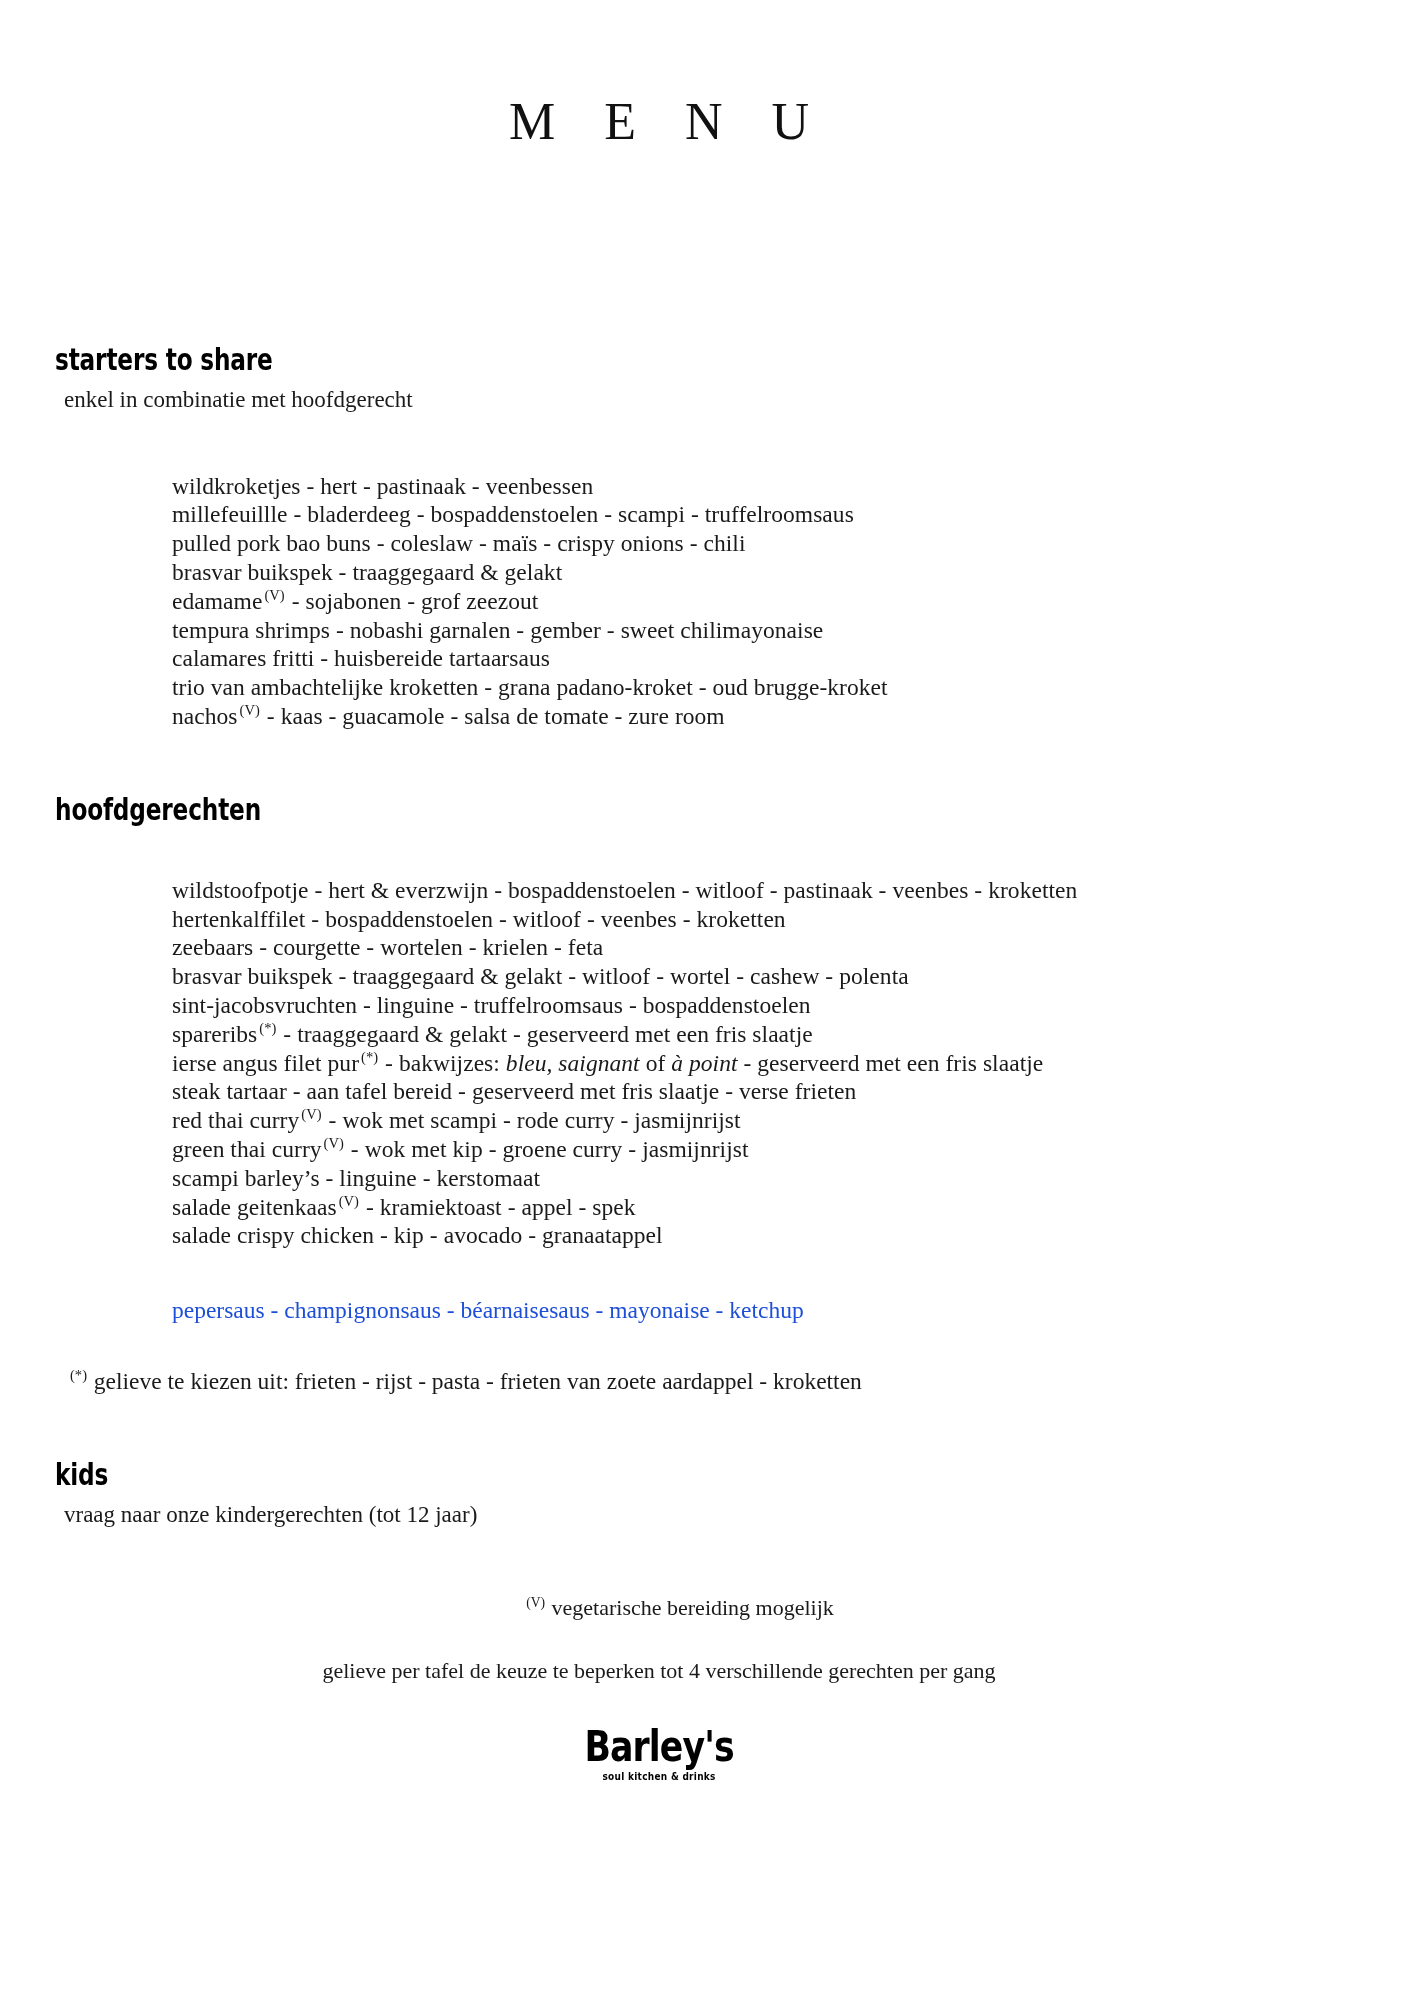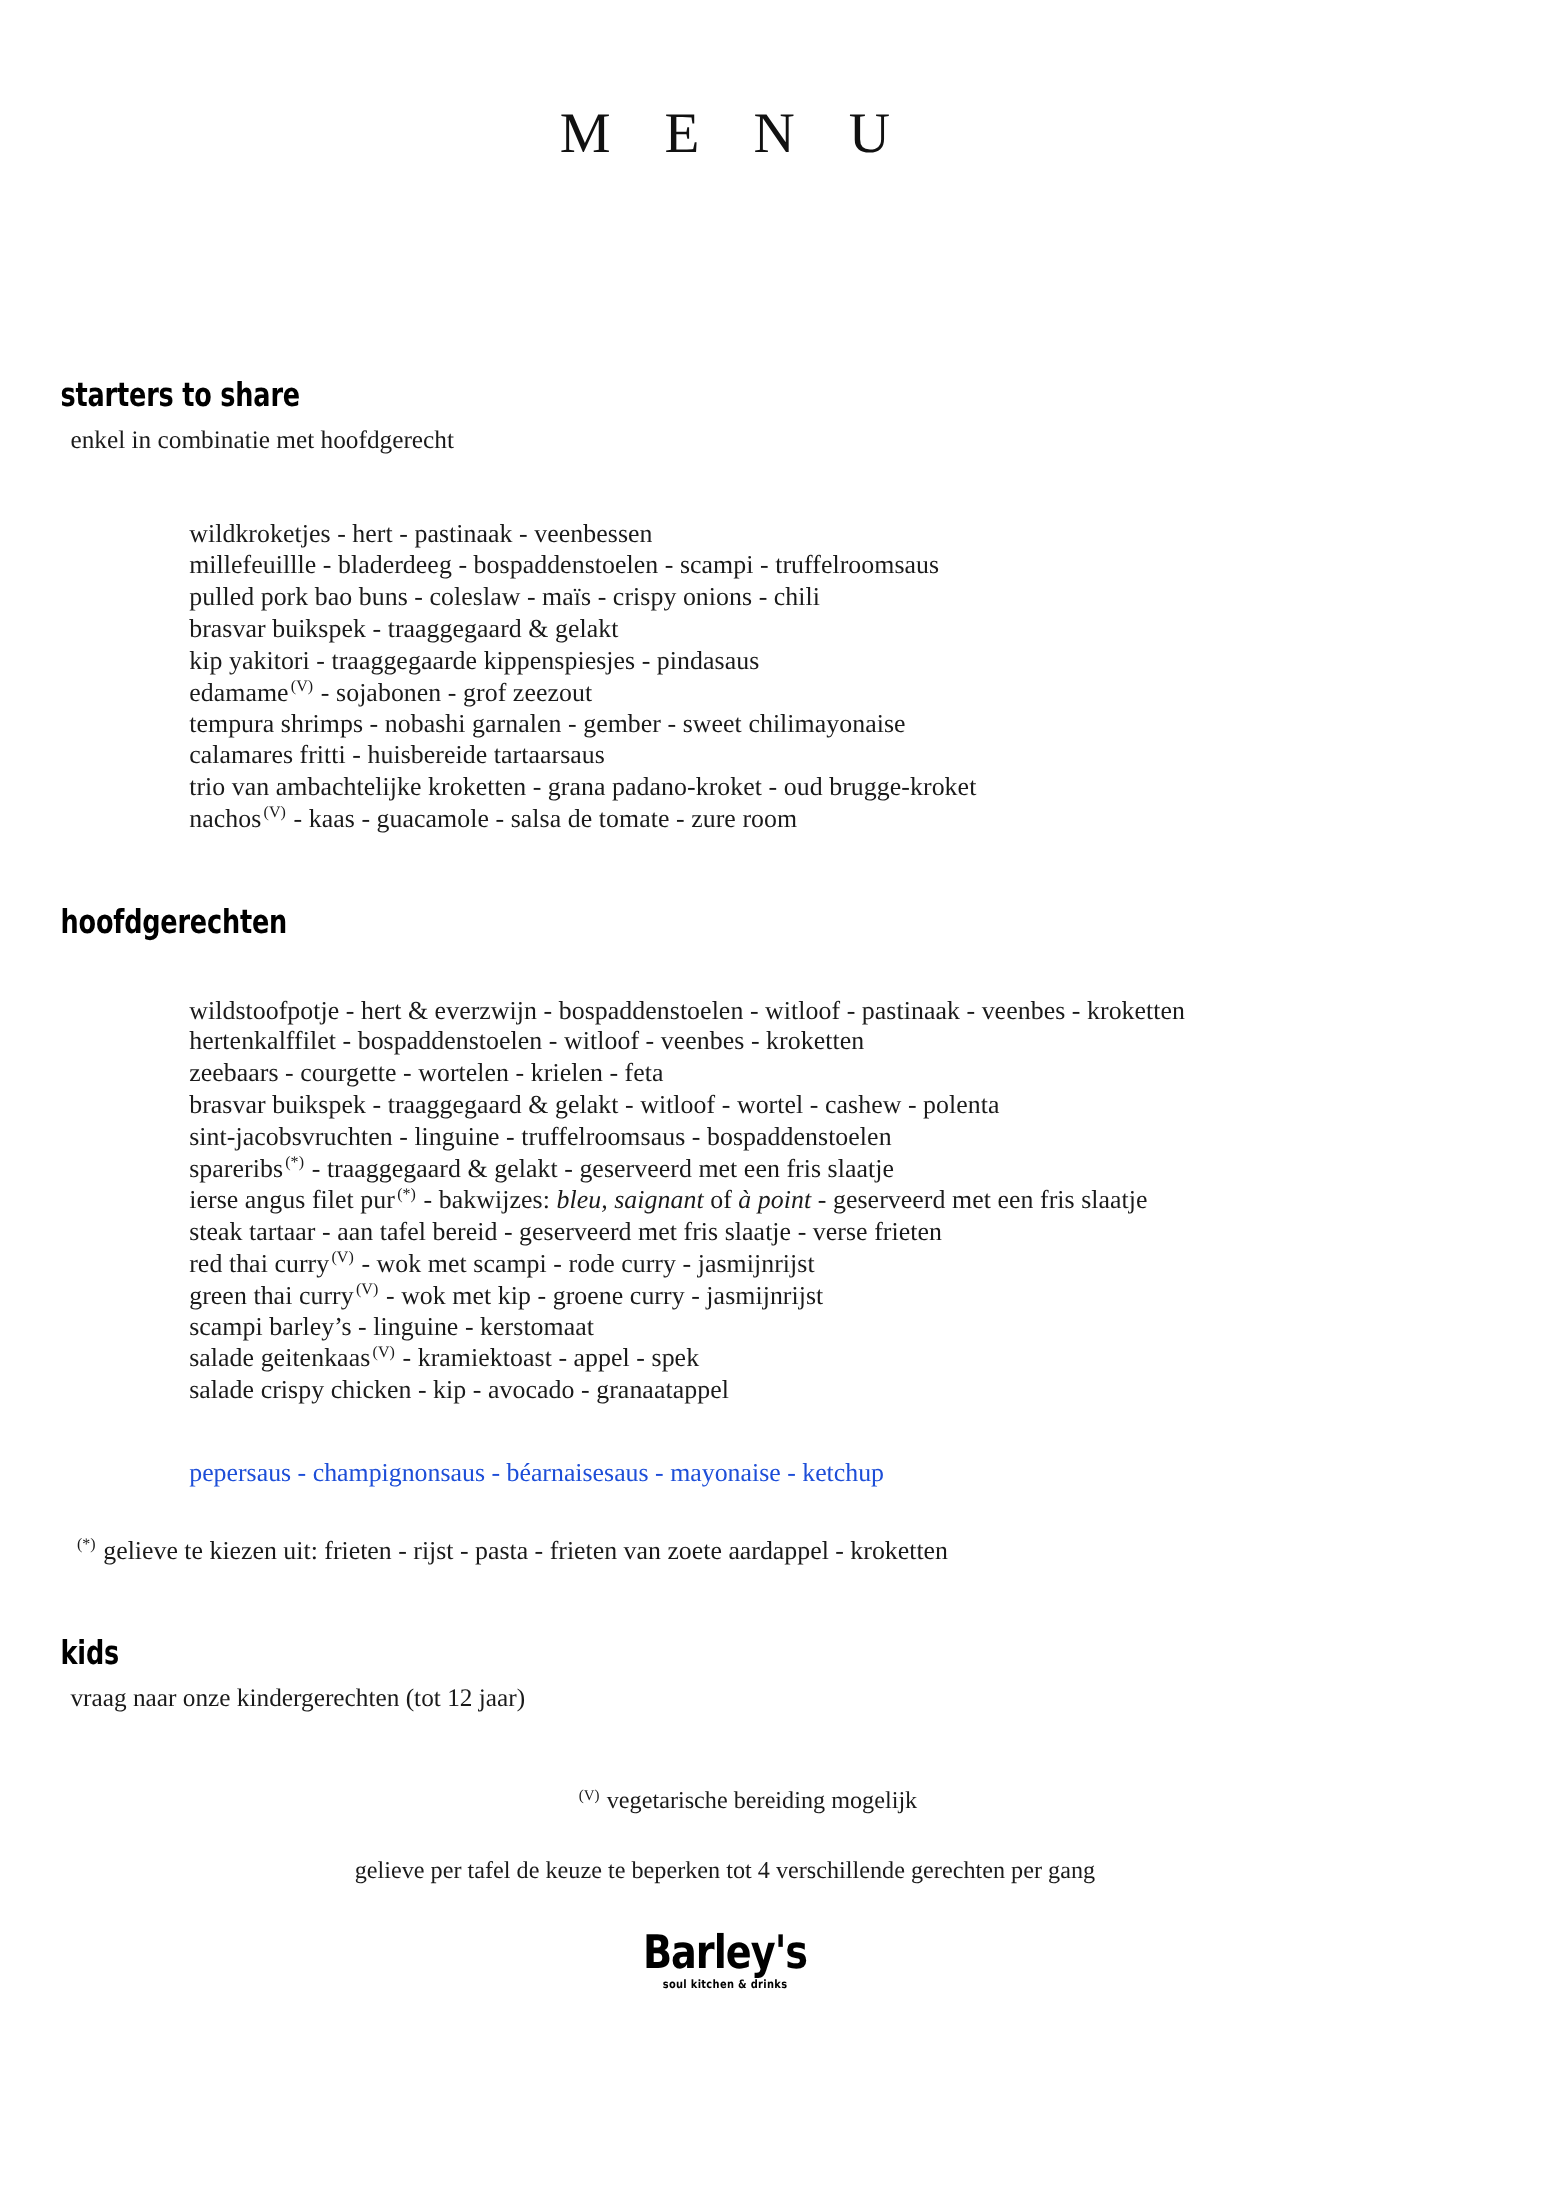--- a/index.html
+++ b/index.html
@@ -165,21 +165,20 @@
 
   <div>
     <div class="section-heading heading-starters">starters to share</div>
     <div class="section-sub">enkel in combinatie met hoofdgerecht</div>
 
     <ul class="items block-starters">
       <li>wildkroketjes - hert - pastinaak - veenbessen</li>
       <li>millefeuillle - bladerdeeg - bospaddenstoelen - scampi - truffelroomsaus</li>
       <li>pulled pork bao buns - coleslaw - maïs - crispy onions - chili</li>
       <li>brasvar buikspek - traaggegaard &amp; gelakt</li>
-      <li>kip yakitori - traaggegaarde kippenspiesjes - pindasaus</li>
       <li><span>edamame</span><sup>(V)</sup><span> - sojabonen - grof zeezout</span></li>
       <li>tempura shrimps - nobashi garnalen - gember - sweet chilimayonaise</li>
       <li>calamares fritti - huisbereide tartaarsaus</li>
       <li>trio van ambachtelijke kroketten - grana padano-kroket - oud brugge-kroket</li>
       <li><span>nachos</span><sup>(V)</sup><span> - kaas - guacamole - salsa de tomate - zure room</span></li>
     </ul>
   </div>
 
   <div>
     <div class="section-heading heading-mains">hoofdgerechten</div>

